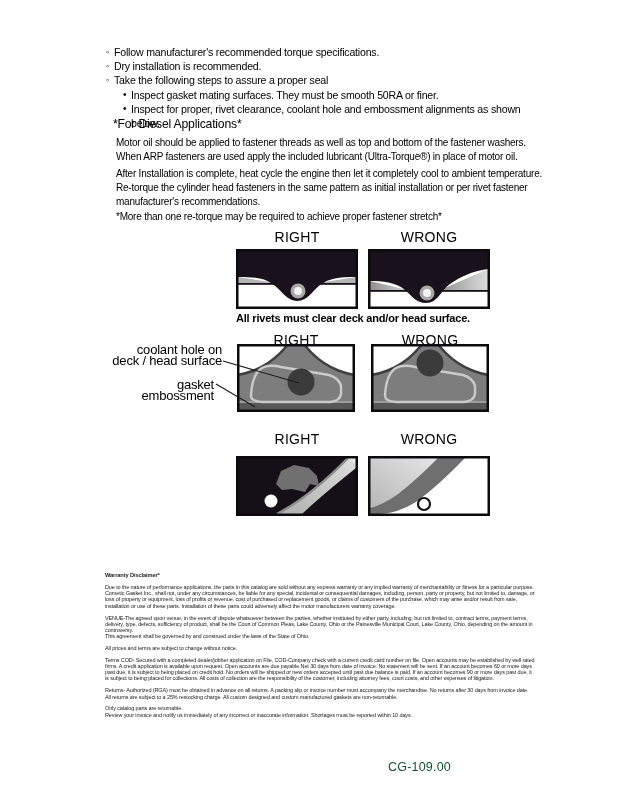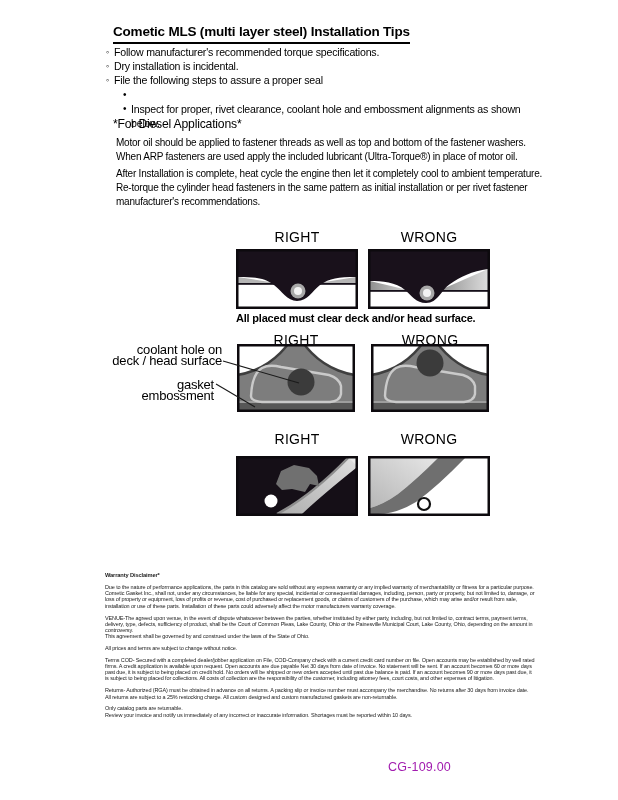--- a/index.html
+++ b/index.html
@@ -54,54 +54,55 @@
   
   #fig-emboss .dlabel.r { left:1px;  top:2px;  width:122px; }
   #fig-emboss .dlabel.w { left:133px;top:2px;  width:122px; }
   #fig-emboss .dbox.r { left:1px;  top:26px; }
   #fig-emboss .dbox.w { left:133px;top:26px; }
   #fig-emboss .fig-caption { left:1px; top:88px; white-space:normal; width:250px; }
 
   .warranty { position:absolute; left:105px; top:572px; width:430px; font-size:5.5px; letter-spacing:-0.12px; line-height:6.15px; color:#1b1b1b; }
   .w-h { font-weight:bold; font-size:5.7px; margin:0 0 6px 0; }
   .w-para { margin:0 0 5.8px 0; }
-  .page-code { position:absolute; left:388px; top:760px; font-size:12.5px; letter-spacing:0.2px; color:#a21caf; }
+  .page-code { position:absolute; left:388px; top:760px; font-size:12.5px; letter-spacing:0.2px; color:#14532d; }
 </style>
 </head>
 <body>
 
 <div class="page">
 
-  <div class="title">Cometic MLS (multi layer steel) Installation Tips</div>
 
   <div class="bullets">
     <div class="b-row">
       <span class="b-marker">◦</span>
       <span>Follow manufacturer's recommended torque specifications.</span>
     </div>
     <div class="b-row">
       <span class="b-marker">◦</span>
-      <span>Dry installation is incidental.</span>
+      <span>Dry installation is recommended.</span>
     </div>
     <div class="b-row">
       <span class="b-marker">◦</span>
-      <span>File the following steps to assure a proper seal</span>
+      <span>Take the following steps to assure a proper seal</span>
     </div>
     <div class="b-row sub">
       <span class="b-marker">•</span>
+      <span>Inspect gasket mating surfaces.  They must be smooth 50RA or finer.</span>
     </div>
     <div class="b-row sub">
       <span class="b-marker">•</span>
       <span>Inspect for proper, rivet clearance, coolant hole and embossment alignments as shown below.</span>
     </div>
   </div>
 
   <div class="diesel-h">*For Diesel Applications*</div>
   <div class="bodypara" id="p-oil">Motor oil should be applied to fastener threads as well as top and bottom of the fastener washers. When ARP fasteners are used apply the included lubricant (Ultra-Torque®) in place of motor oil.</div>
   <div class="bodypara" id="p-heat">After Installation is complete, heat cycle the engine then let it completely cool to ambient temperature. Re-torque the cylinder head fasteners in the same pattern as initial installation or per rivet fastener manufacturer's recommendations.</div>
+  <div class="bodypara" id="p-note">*More than one re-torque may be required to achieve proper fastener stretch*</div>
 
   <div class="fig" id="fig-rivets">
     <div class="dlabel r">RIGHT</div>
     <div class="dlabel w">WRONG</div>
 
     <svg class="dbox r" width="122" height="60" viewBox="0 0 122 60">
       <rect width="122" height="60" fill="#ffffff"></rect>
       <polygon points="2,28 46,35 2,35" fill="#b5b5b5"></polygon>
       <polygon points="120,28 76,35 120,35" fill="#b5b5b5"></polygon>
       <rect x="2" y="34" width="118" height="1.8" fill="#16101a"></rect>
@@ -121,21 +122,21 @@
       <rect width="122" height="60" fill="#ffffff"></rect>
       <polygon points="2,32 44,42 2,42" fill="url(#gw1)"></polygon>
       <polygon points="120,20 70,42 120,42" fill="url(#gw1)"></polygon>
       <rect x="2" y="41" width="118" height="1.8" fill="#16101a"></rect>
       <path d="M2,2 H120 V20 C104,22 92,28 82,35 C73,41 70,54 58,54 C48,54 44,47 37,41 C28,33 14,32 2,32 Z" fill="#19111b"></path>
       <circle cx="59" cy="44" r="7.5" fill="#a8a8a8"></circle>
       <circle cx="59" cy="44" r="4" fill="#f3f3f3"></circle>
       <rect x="1.25" y="1.25" width="119.5" height="57.5" fill="none" stroke="#0d0a0e" stroke-width="2.5"></rect>
     </svg>
 
-    <div class="fig-caption">All placed must clear deck and/or head surface.</div>
+    <div class="fig-caption">All rivets must clear deck and/or head surface.</div>
   </div>
 
   <div class="fig" id="fig-holes">
     <div class="dlabel r">RIGHT</div>
     <div class="dlabel w">WRONG</div>
 
     <div class="ann" id="ann-coolant">
       <div>coolant hole on</div>
       <div>deck / head surface</div>
     </div>

